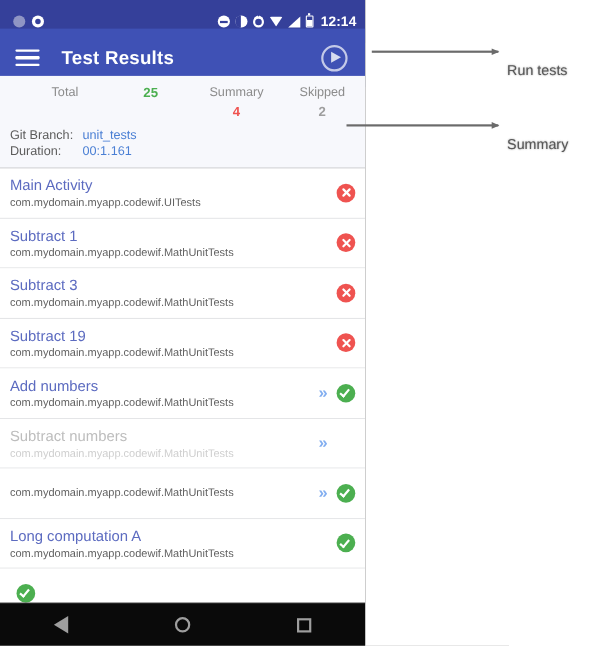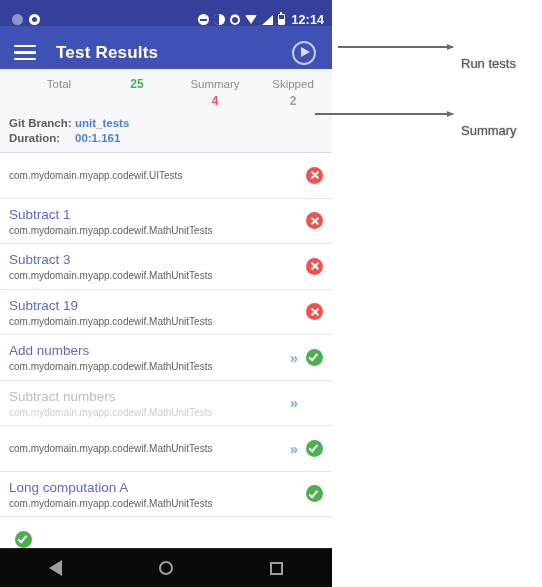--- a/index.html
+++ b/index.html
@@ -231,21 +231,20 @@
     color: #212121;
   }
   #meta {
     padding-left: 9px;
     padding-top: 7px;
   }
   .meta-row {
     display: flex;
     line-height: 15px;
     font-size: 11.5px;
-    font-weight: bold;
   }
   .meta-key {
     color: #5c5c5c;
     width: 66px;
     flex: 0 0 66px;
   }
   .meta-val {
     color: #4a7fd4;
   }
 
@@ -449,20 +448,21 @@
         <div class="meta-row">
           <div class="meta-key">Duration:</div>
           <div class="meta-val">00:1.161</div>
         </div>
       </div>
   </div>
 
   <div id="list">
       <div class="row">
         <div class="row-texts">
+          <div class="row-title">Main Activity</div>
           <div class="row-sub">com.mydomain.myapp.codewif.UITests</div>
         </div>
         <div class="row-icons">
           <span class="badge fail"></span>
         </div>
       </div>
       <div class="row">
         <div class="row-texts">
           <div class="row-title">Subtract 1</div>
           <div class="row-sub">com.mydomain.myapp.codewif.MathUnitTests</div>

